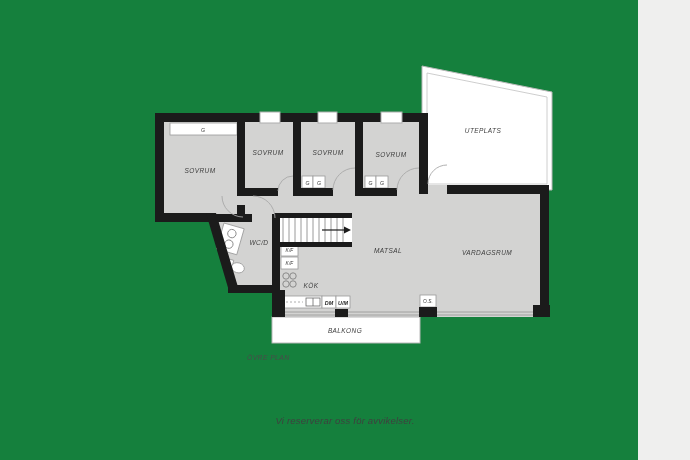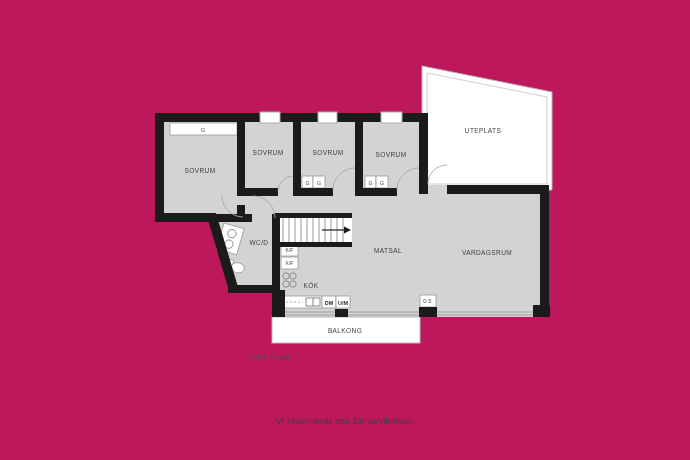--- a/index.html
+++ b/index.html
@@ -1,22 +1,23 @@
 <!DOCTYPE html>
 <html><head>
 <meta charset="utf-8">
 <style>
   html, body { margin: 0; padding: 0; background: #efefee; }
   .stage {
     position: relative;
-    width: 690px;
+    width: 638px;
     height: 460px;
-    background: #be185d;
+    background: #15803d;
     font-family: "Liberation Sans", sans-serif;
     overflow: hidden;
+    font-style: italic;
   }
   svg { display: block; }
   text {
     fill: #3d3d3d;
     font-family: "Liberation Sans", sans-serif;
     letter-spacing: 0.4px;
   }
   .room-label { font-size: 6.5px; }
   .small-label { font-size: 5.2px; letter-spacing: 0.2px; }
   .tiny-label { font-size: 4.8px; letter-spacing: 0.1px; }

